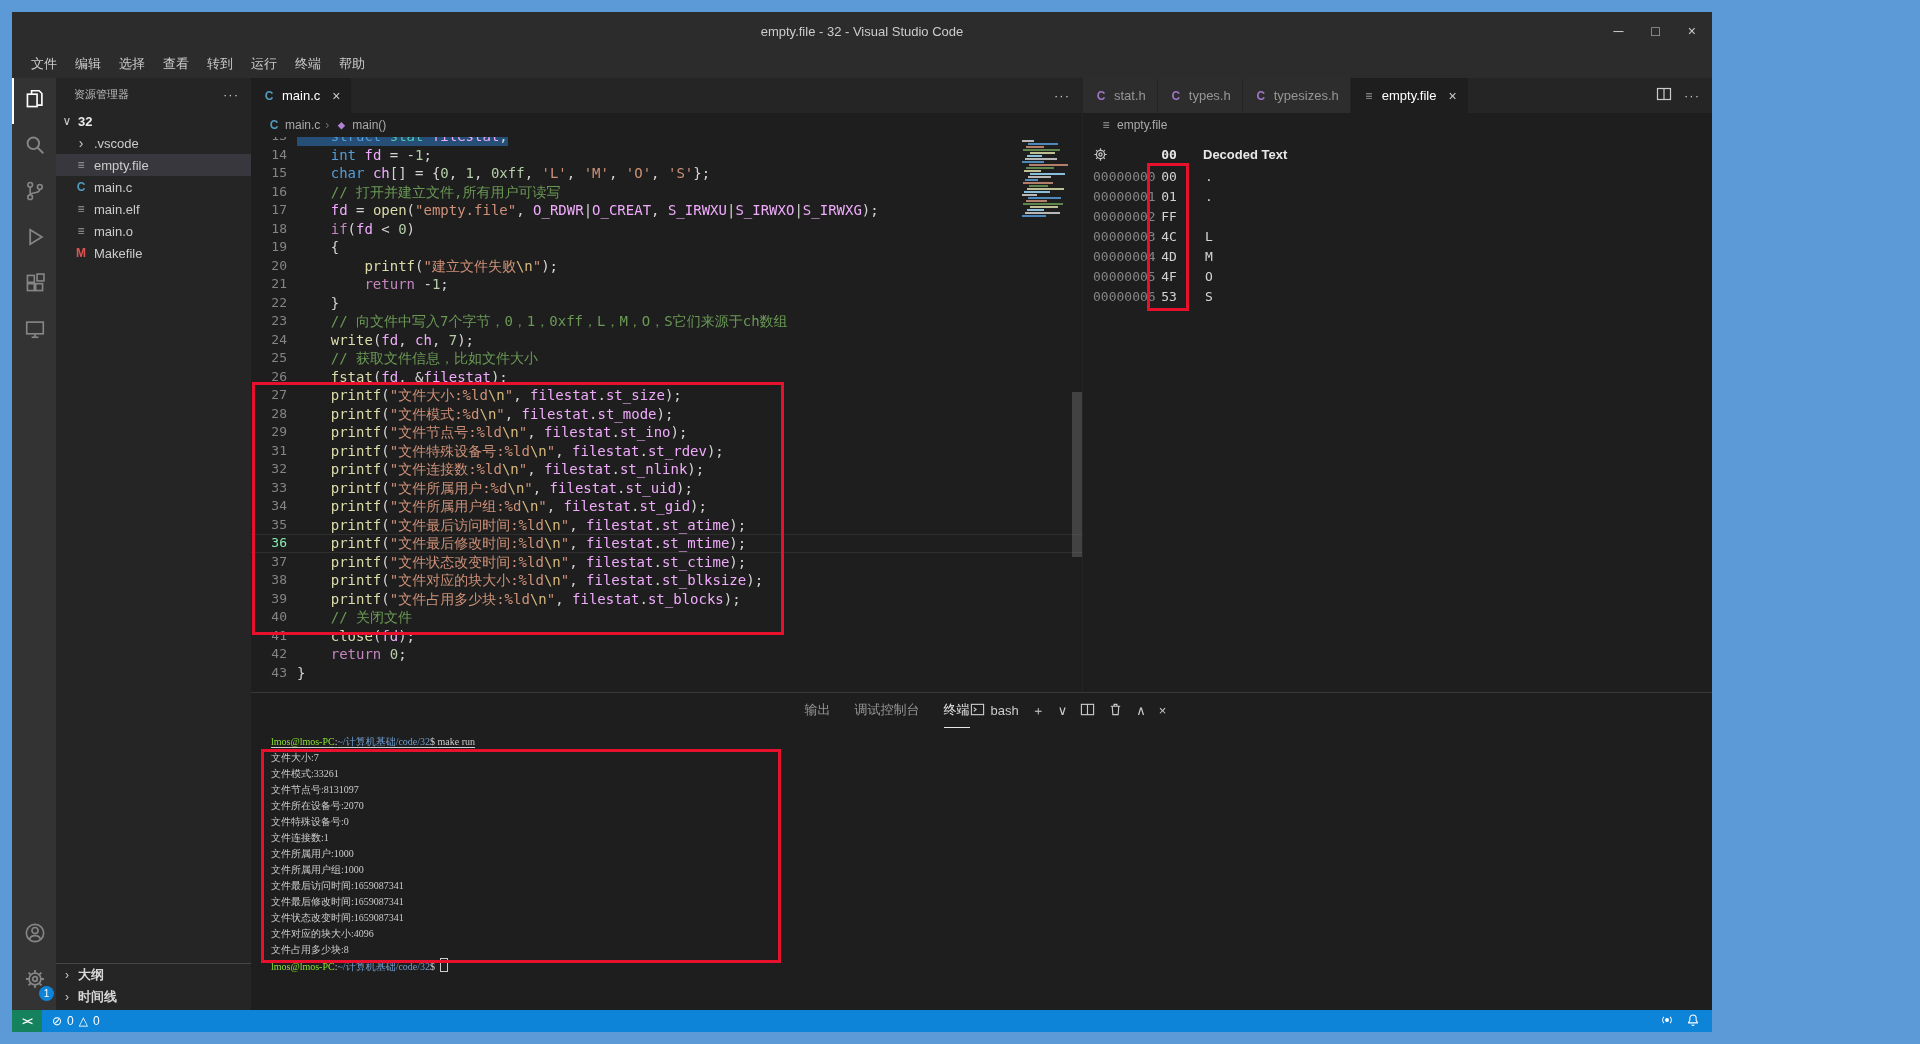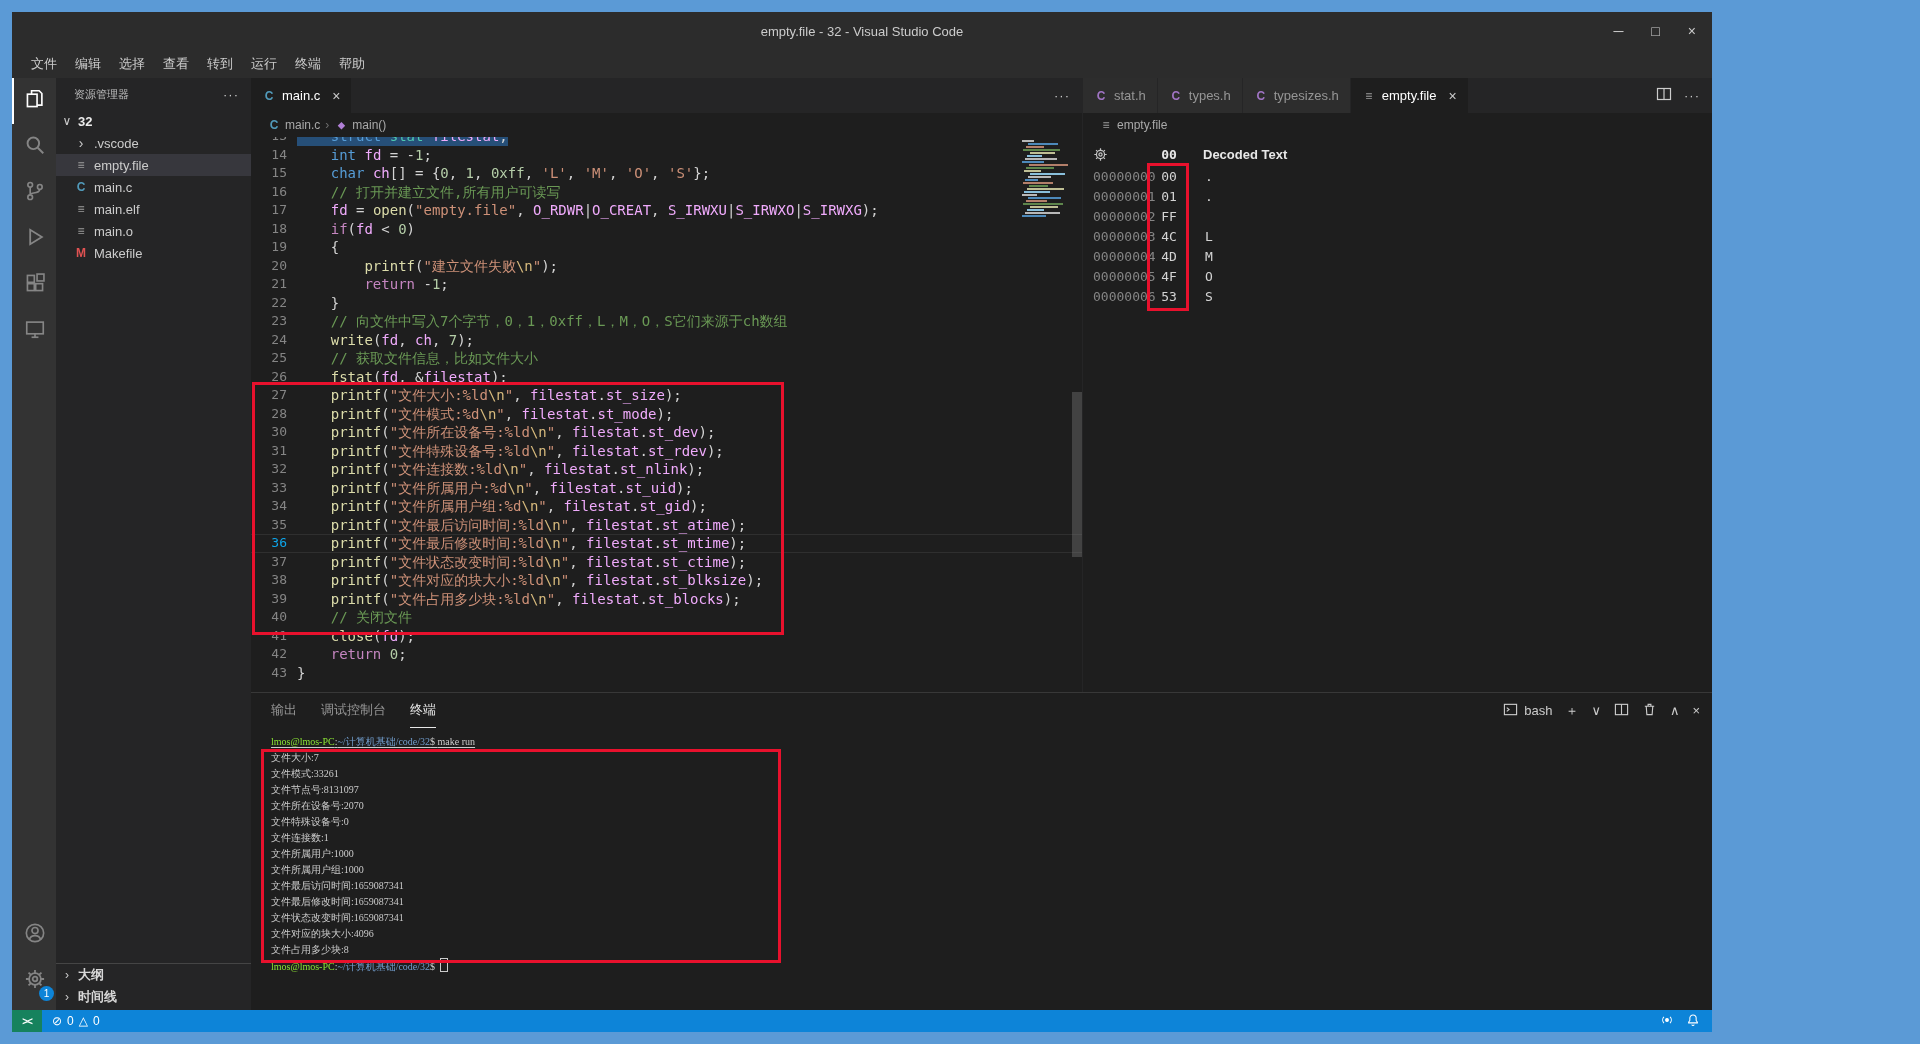--- a/index.html
+++ b/index.html
@@ -57,21 +57,21 @@
   .tab-actions svg { width:16px; height:16px; }
   .breadcrumb { height:24px; display:flex; align-items:center; padding-left:16px; gap:5px; color:#a9a9a9; font-size:12px; flex:none; background:#1e1e1e; }
   .crumb { display:flex; align-items:center; gap:4px; }
   .crumb-sep { color:#6e6e6e; }
   .editor-content { flex:1; position:relative; overflow:hidden; font-family:"DejaVu Sans Mono","Liberation Mono",monospace; background:#1e1e1e; }
 
   
   .code-line { display:flex; height:18.5px; line-height:18.5px; font-size:14px; }
   .code-line.partial { margin-top:-10px; }
   .code-line.current { box-shadow: inset 0 1px 0 #2f2f2f, inset 0 -1px 0 #2f2f2f; }
-  .code-line.current .ln { color:#0ea5e9; }
+  .code-line.current .ln { color:#86efac; }
   .ln { flex:0 0 36px; text-align:right; color:#858585; font-size:13px; }
   .code-text { white-space:pre; margin-left:10px; color:#d4d4d4; }
   .code-text.seltext { background:#264f78; }
   .tk-k{color:#569cd6} .tk-c{color:#c586c0} .tk-t{color:#4ec9b0} .tk-f{color:#dcdcaa}
   .tk-s{color:#ce9178} .tk-e{color:#d7ba7d} .tk-m{color:#6a9955} .tk-n{color:#b5cea8}
   .tk-v{color:#f0abfc} .tk-p{color:#d4d4d4}
 
   .annotation { position:absolute; border:3px solid #e8112d; pointer-events:none; z-index:5; }
   .code-box { left:1px; top:245px; width:532px; height:253px; }
   .minimap { position:absolute; right:14px; top:3px; width:48px; height:88px; overflow:hidden; }
@@ -85,21 +85,21 @@
   .hex-col-byte { width:40px; text-align:center; }
   .hex-col-text { padding-left:14px; font-family:"Liberation Sans",sans-serif; font-size:13px; }
   .hex-row { display:flex; height:20px; line-height:20px; font-size:13px; margin-left:10px; }
   .hex-offset { width:56px; color:#858585; }
   .hex-byte { width:40px; text-align:center; color:#d4d4d4; }
   .hex-text { padding-left:16px; color:#d4d4d4; }
   .hex-box { left:64px; top:26px; width:42px; height:148px; }
 
   
   .panel { height:318px; flex:none; background:#1e1e1e; border-top:1px solid #383838; display:flex; flex-direction:column; }
-  .panel-header { height:35px; flex:none; display:flex; justify-content:space-between; align-items:center; padding:0 12px 0 20px; }
+  .panel-header { height:35px; flex:none; display:flex; justify-content:center; align-items:center; padding:0 12px 0 20px; }
   .panel-tabs { display:flex; gap:24px; height:100%; align-items:stretch; }
   .panel-tab { color:#969696; font-size:13px; display:flex; align-items:center; border-bottom:1px solid transparent; }
   .panel-tab.active { color:#e7e7e7; border-bottom-color:#e7e7e7; }
   .panel-actions { display:flex; align-items:center; gap:13px; color:#cccccc; font-size:13px; }
   .panel-actions svg { width:15px; height:15px; }
   .shell-chip { display:flex; align-items:center; gap:6px; }
   .terminal { flex:1; position:relative; padding:6px 0 0 20px; font-family:Liberation Serif, serif; font-size:10px; line-height:16px; color:#cccccc; overflow:hidden; }
   .t-line { height:16px; white-space:pre; }
   .t-line.underlined { text-decoration:underline; text-underline-offset:2px; }
   .t-user { color:#8ae234; } .t-path { color:#729fcf; } .t-plain { color:#cccccc; }
@@ -334,22 +334,22 @@
                   </div>
                   <div class="code-line">
                     <span class="ln">27</span>
                     <span class="code-text">    <span class="tk-f">printf</span><span class="tk-p">(</span><span class="tk-s">"文件大小:%ld</span><span class="tk-e">\n</span><span class="tk-s">"</span><span class="tk-p">, </span><span class="tk-v">filestat</span><span class="tk-p">.</span><span class="tk-v">st_size</span><span class="tk-p">);</span></span>
                   </div>
                   <div class="code-line">
                     <span class="ln">28</span>
                     <span class="code-text">    <span class="tk-f">printf</span><span class="tk-p">(</span><span class="tk-s">"文件模式:%d</span><span class="tk-e">\n</span><span class="tk-s">"</span><span class="tk-p">, </span><span class="tk-v">filestat</span><span class="tk-p">.</span><span class="tk-v">st_mode</span><span class="tk-p">);</span></span>
                   </div>
                   <div class="code-line">
-                    <span class="ln">30</span>
-                    <span class="code-text">    <span class="tk-f">printf</span><span class="tk-p">(</span><span class="tk-s">"文件所在设备号:%ld</span><span class="tk-e">\n</span><span class="tk-s">"</span><span class="tk-p">, </span><span class="tk-v">filestat</span><span class="tk-p">.</span><span class="tk-v">st_dev</span><span class="tk-p">);</span></span>
+                    <span class="ln">29</span>
+                    <span class="code-text">    <span class="tk-f">printf</span><span class="tk-p">(</span><span class="tk-s">"文件节点号:%ld</span><span class="tk-e">\n</span><span class="tk-s">"</span><span class="tk-p">, </span><span class="tk-v">filestat</span><span class="tk-p">.</span><span class="tk-v">st_ino</span><span class="tk-p">);</span></span>
                   </div>
                   <div class="code-line">
                     <span class="ln">31</span>
                     <span class="code-text">    <span class="tk-f">printf</span><span class="tk-p">(</span><span class="tk-s">"文件特殊设备号:%ld</span><span class="tk-e">\n</span><span class="tk-s">"</span><span class="tk-p">, </span><span class="tk-v">filestat</span><span class="tk-p">.</span><span class="tk-v">st_rdev</span><span class="tk-p">);</span></span>
                   </div>
                   <div class="code-line">
                     <span class="ln">32</span>
                     <span class="code-text">    <span class="tk-f">printf</span><span class="tk-p">(</span><span class="tk-s">"文件连接数:%ld</span><span class="tk-e">\n</span><span class="tk-s">"</span><span class="tk-p">, </span><span class="tk-v">filestat</span><span class="tk-p">.</span><span class="tk-v">st_nlink</span><span class="tk-p">);</span></span>
                   </div>
                   <div class="code-line">

